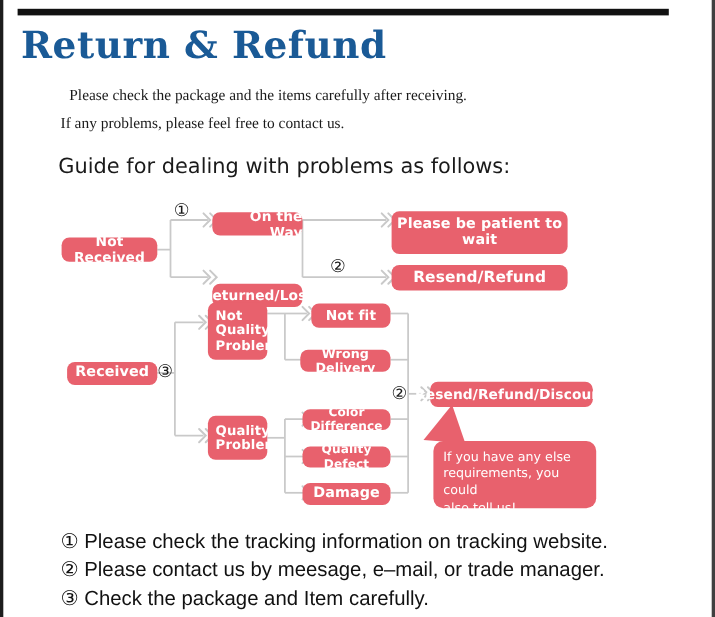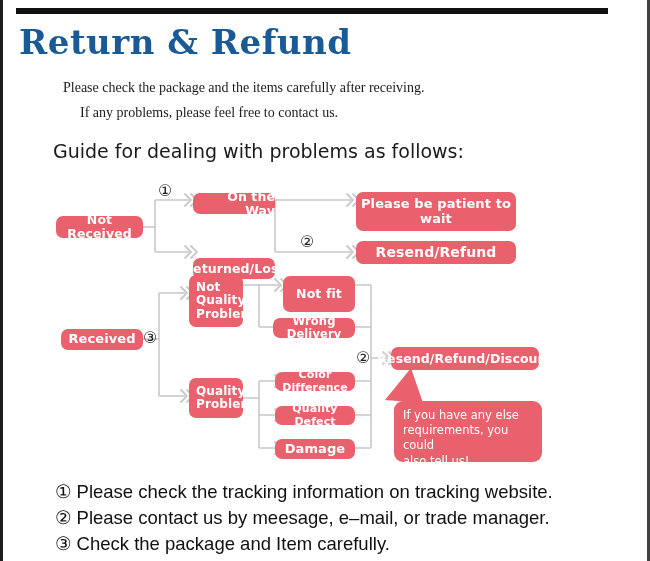--- a/index.html
+++ b/index.html
@@ -42,21 +42,21 @@
   }
   .intro {
     position: absolute;
     left: 60px;
     font-size: 14px;
     color: #1a1a1a;
     white-space: nowrap;
     font-family: Liberation Serif, serif;
   }
   .intro.l1 { top: 80px; }
-  .intro.l2 { top: 105px; left: 77px; }
+  .intro.l2 { top: 105px; left: 52px; }
   .guide-heading {
     position: absolute;
     left: 50px;
     top: 140px;
     font-size: 19px;
     color: #1a1a1a;
     white-space: nowrap;
     font-family: "DejaVu Sans", sans-serif;
   }
   
@@ -198,21 +198,21 @@
   <div class="node" style="left:353px;top:192px;width:160px;height:39px;font-size:13px;">Please be patient to wait</div>
 
   <div class="node" style="left:353px;top:241px;width:160px;height:23px;font-size:14px;">Resend/Refund</div>
 
   <div class="node" style="left:58px;top:329px;width:82px;height:21px;font-size:13px;">Received</div>
 
   <div class="node multi" style="left:186px;top:275px;width:54px;height:52px;font-size:12px;">Not
 Quality
 Problem</div>
 
-  <div class="node" style="left:280px;top:276px;width:72px;height:36px;font-size:12.5px;">Not fit</div>
+  <div class="node" style="left:280px;top:276px;width:72px;height:22px;font-size:12.5px;">Not fit</div>
 
   <div class="node" style="left:270px;top:318px;width:82px;height:20px;font-size:11.5px;">Wrong Delivery</div>
 
   <div class="node multi" style="left:186px;top:378px;width:54px;height:40px;font-size:12px;">Quality
 Problem</div>
 
   <div class="node" style="left:272px;top:372px;width:80px;height:19px;font-size:11px;">Color Difference</div>
 
   <div class="node" style="left:272px;top:406px;width:80px;height:19px;font-size:11px;">Quality Defect</div>
 

